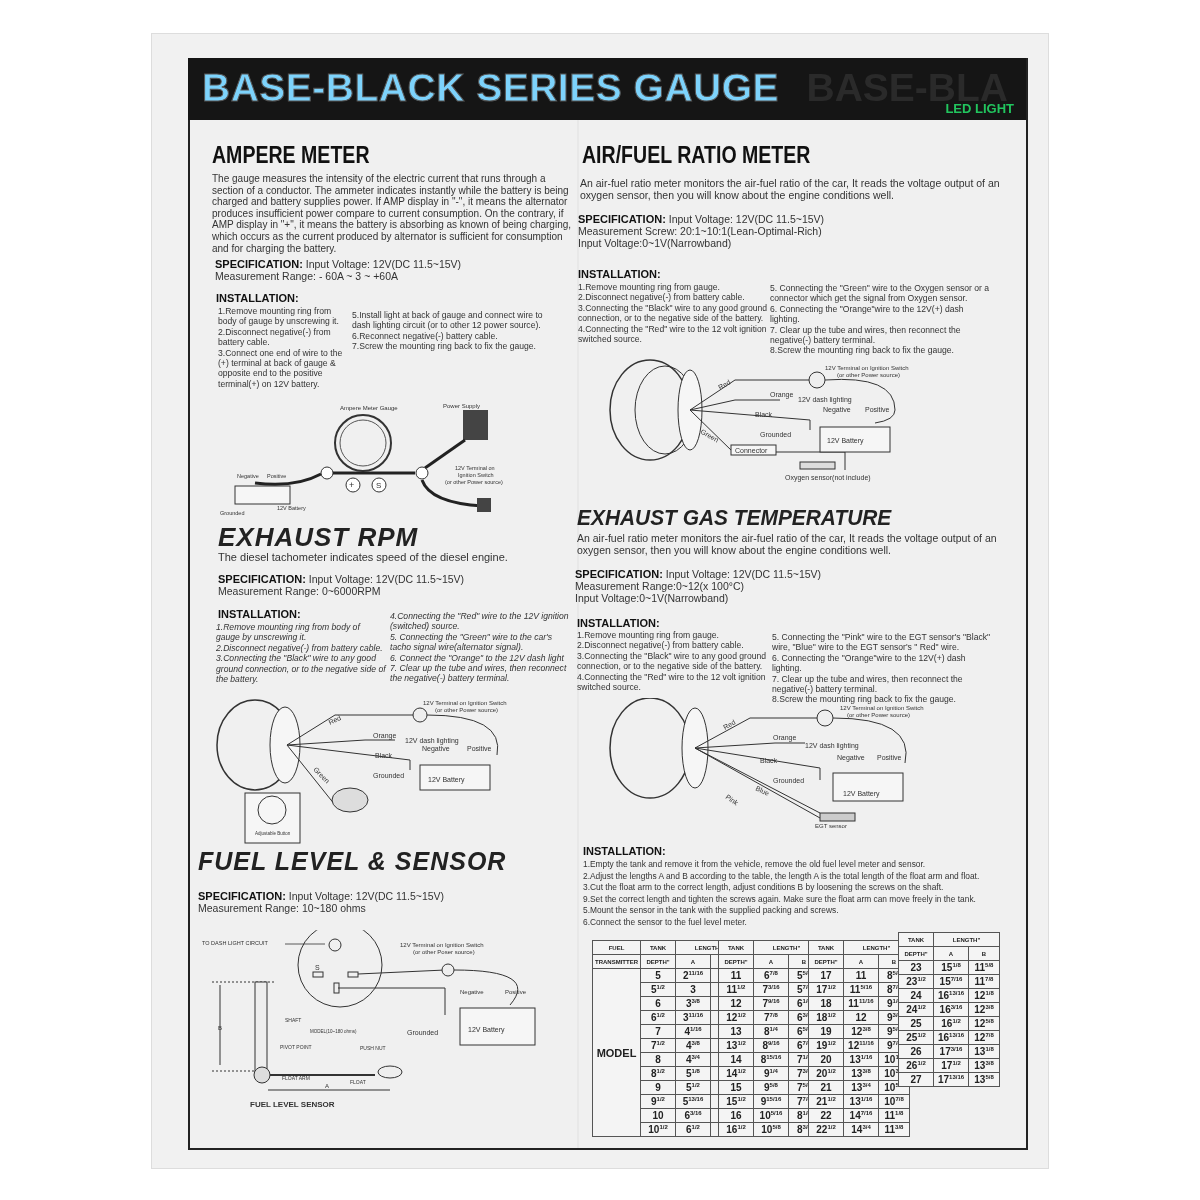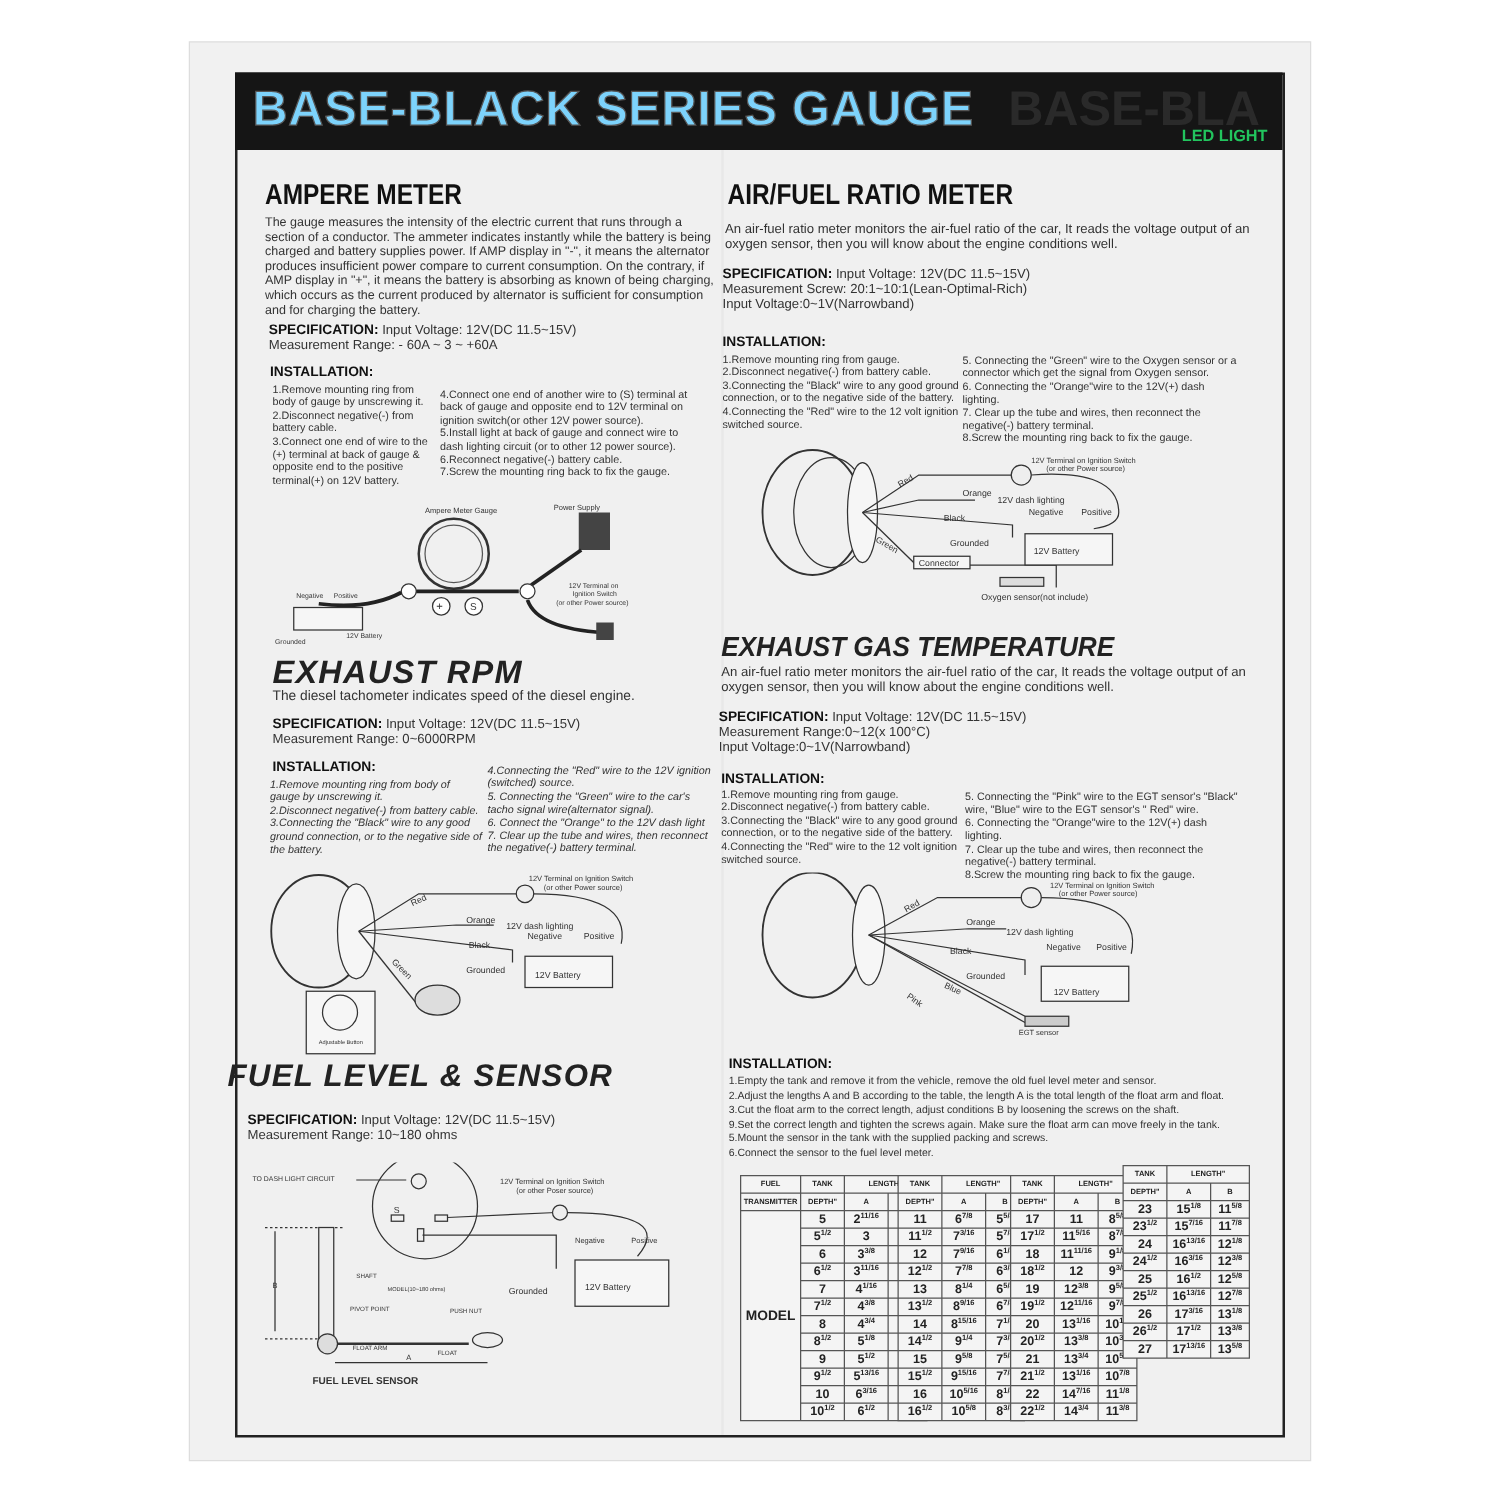--- a/index.html
+++ b/index.html
@@ -50,21 +50,20 @@
   <span>Input Voltage: 12V(DC 11.5~15V)</span><br>
   <span>Measurement Range: - 60A ~ 3 ~ +60A</span>
 </div>
 <div class="inst-h" style="left:216px;top:292px;">INSTALLATION:</div>
 <ul class="list" style="left:218px;top:306px;width:130px;">
   <li>1.Remove mounting ring from body of gauge by unscrewing it.</li>
   <li>2.Disconnect negative(-) from battery cable.</li>
   <li>3.Connect one end of wire to the (+) terminal at back of gauge &amp; opposite end to the positive terminal(+) on 12V battery.</li>
 </ul>
 <ul class="list" style="left:352px;top:310px;width:205px;">
-  <li>4.Connect one end of another wire to (S) terminal at back of gauge and opposite end to 12V terminal on ignition switch(or other 12V power source).</li>
   <li>5.Install light at back of gauge and connect wire to dash lighting circuit (or to other 12 power source).</li>
   <li>6.Reconnect negative(-) battery cable.</li>
   <li>7.Screw the mounting ring back to  fix the gauge.</li>
 </ul>
 <svg class="diagram" style="left:215px;top:398px;" width="310" height="120">
   <text x="125" y="12" font-size="6">Ampere Meter Gauge</text>
   <text x="228" y="10" font-size="6">Power Supply</text>
   <circle cx="148" cy="45" r="28" fill="none" stroke="#333" stroke-width="2"></circle>
   <circle cx="148" cy="45" r="23" fill="none" stroke="#555" stroke-width="1"></circle>
   <rect x="248" y="12" width="25" height="30" fill="#444"></rect>
@@ -225,21 +224,21 @@
   <path d="M228 20 Q310 20 300 65" stroke="#333" fill="none"></path>
   <text x="232" y="62" font-size="7">Negative</text>
   <text x="272" y="62" font-size="7">Positive</text>
   <rect x="228" y="75" width="70" height="28" fill="#f6f6f6" stroke="#333"></rect>
   <text x="238" y="98" font-size="7">12V Battery</text>
   <text x="168" y="85" font-size="7">Grounded</text>
   <rect x="215" y="115" width="35" height="8" fill="#ccc" stroke="#333"></rect>
   <text x="210" y="130" font-size="6">EGT sensor</text>
 </svg>
 
-<div class="sec-h h-ital" style="left:182px;top:847px;font-size:25px;">FUEL LEVEL &amp; SENSOR</div>
+<div class="sec-h h-ital" style="left:198px;top:847px;font-size:25px;">FUEL LEVEL &amp; SENSOR</div>
 <div class="spec" style="left:198px;top:890px;width:360px;">
   <b>SPECIFICATION:</b>
   <span>Input Voltage: 12V(DC 11.5~15V)</span><br>
   <span>Measurement Range: 10~180 ohms</span>
 </div>
 <svg class="diagram" style="left:200px;top:930px;" width="380" height="190">
   <text x="2" y="15" font-size="5.5">TO DASH LIGHT CIRCUIT</text>
   <line x1="85" y1="14" x2="125" y2="14" stroke="#333" stroke-width="0.8"></line>
   <circle cx="140" cy="35" r="42" fill="none" stroke="#333"></circle>
   <circle cx="135" cy="15" r="6" fill="none" stroke="#333"></circle>

